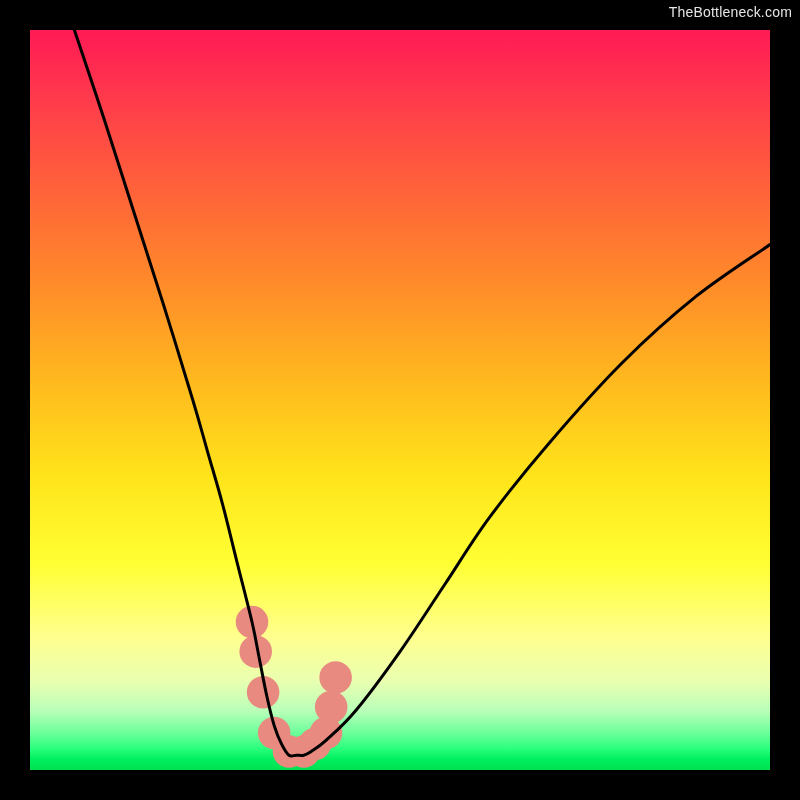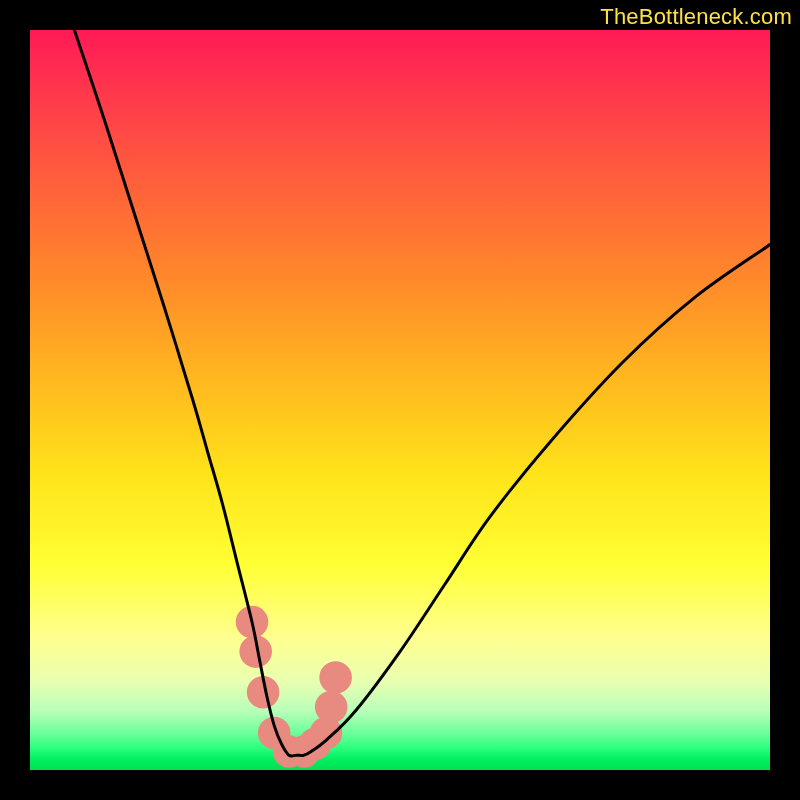--- a/index.html
+++ b/index.html
@@ -56,23 +56,23 @@
     left: 0;
     top: 0;
     width: 740px;
     height: 740px;
   }
   .watermark {
     position: absolute;
     top: 4px;
     right: 8px;
     font-family: Arial, Helvetica, sans-serif;
-    font-size: 22px;
+    font-size: 14px;
     letter-spacing: 0.2px;
-    color: #fde047;
+    color: #e5e5e5;
     user-select: none;
   }
 </style>
 </head>
 <body>
 
 <div class="frame">
   <div class="plot-area">
     <div class="gradient"></div>
     <svg class="curves" viewBox="0 0 740 740" preserveAspectRatio="none">

